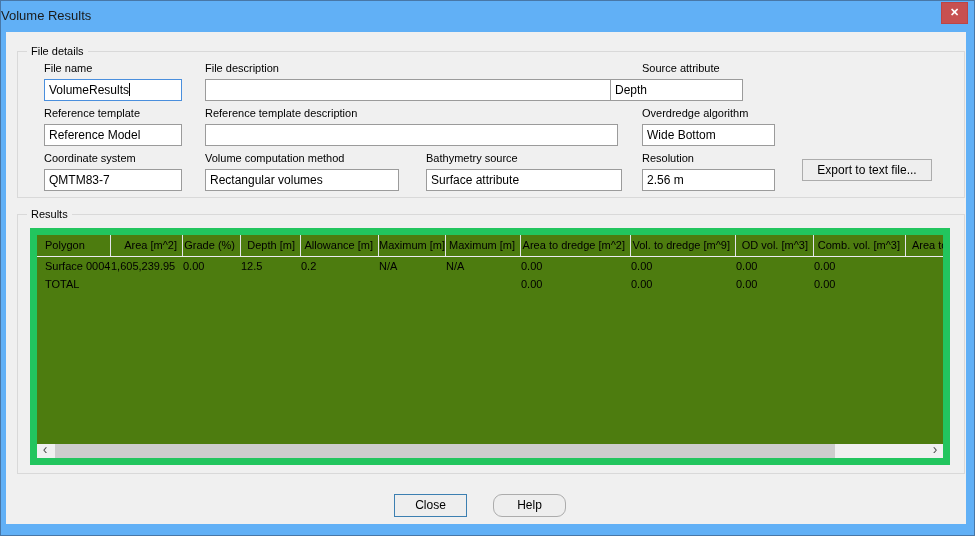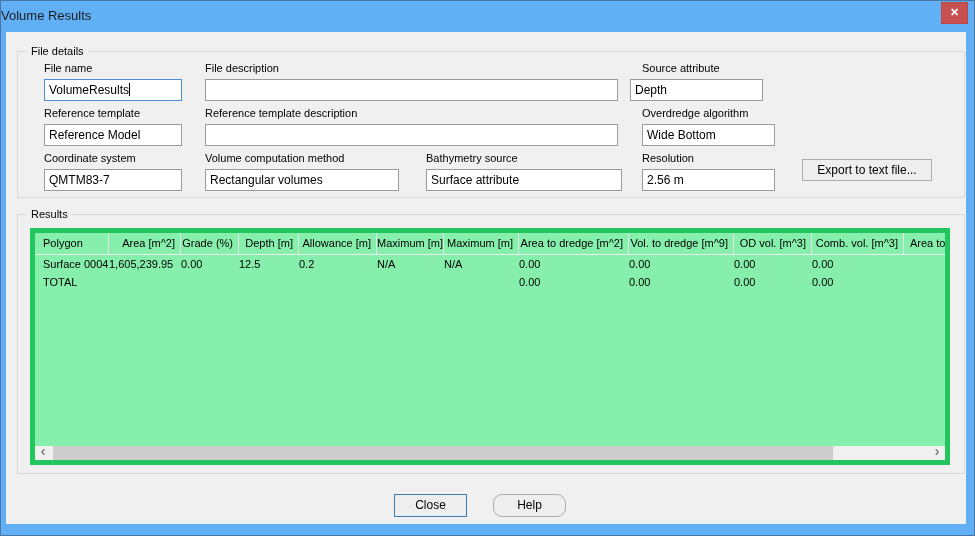--- a/index.html
+++ b/index.html
@@ -29,21 +29,21 @@
 
   .btn { position:absolute; background:#eeeeee; border:1px solid #acacac; font-size:12px;
          text-align:center; color:#000; cursor:default;
          font-family:"Liberation Sans", sans-serif; }
   .btn-export { left:784px; top:107px; width:130px; height:22px; line-height:20px; }
   .btn-close { left:388px; top:462px; width:73px; height:23px; line-height:21px;
                border-color:#3c7fb1; }
   .btn-help  { left:487px; top:462px; width:73px; height:23px; line-height:21px;border-radius:9px; }
 
   .table { position:absolute; left:12px; top:13px; width:920px; height:237px;
-           background:#86efac; border:5px solid #22c55e; overflow:hidden; }
+           background:#4d7c0f; border:7px solid #22c55e; overflow:hidden; }
   .grid-cols { display:grid;
     grid-template-columns:74px 72px 58px 60px 78px 67px 75px 110px 105px 78px 92px 49px; }
   .hrow { height:22px; border-bottom:1px solid #ececf0; }
   .th { font-size:11px; line-height:21px; text-align:right; padding-right:5px;
         border-right:1px solid #e4e4ec; white-space:nowrap; overflow:hidden; }
   .th.first { text-align:left; padding-left:8px; }
   .th.last  { text-align:left; padding-left:6px; border-right:none; }
   .trow { height:18px; }
   .td { font-size:11px; line-height:18px; padding-right:5px;
         white-space:nowrap; overflow:hidden; }
@@ -74,21 +74,21 @@
     <div class="groupbox gb-file">
       <span class="legend">File details</span>
 
       <div class="flabel" style="left:26px;top:10px">File name</div>
       <div class="input focus" style="left:26px;top:27px;width:138px"><span>VolumeResults</span><span class="caret"></span></div>
 
       <div class="flabel" style="left:187px;top:10px">File description</div>
       <div class="input" style="left:187px;top:27px;width:413px"></div>
 
       <div class="flabel" style="left:624px;top:10px">Source attribute</div>
-      <div class="input" style="left:612px;top:27px;width:133px">Depth</div>
+      <div class="input" style="left:592px;top:27px;width:133px">Depth</div>
 
       <div class="flabel" style="left:26px;top:55px">Reference template</div>
       <div class="input" style="left:26px;top:72px;width:138px">Reference Model</div>
 
       <div class="flabel" style="left:187px;top:55px">Reference template description</div>
       <div class="input" style="left:187px;top:72px;width:413px"></div>
 
       <div class="flabel" style="left:624px;top:55px">Overdredge algorithm</div>
       <div class="input" style="left:624px;top:72px;width:133px">Wide Bottom</div>
 

